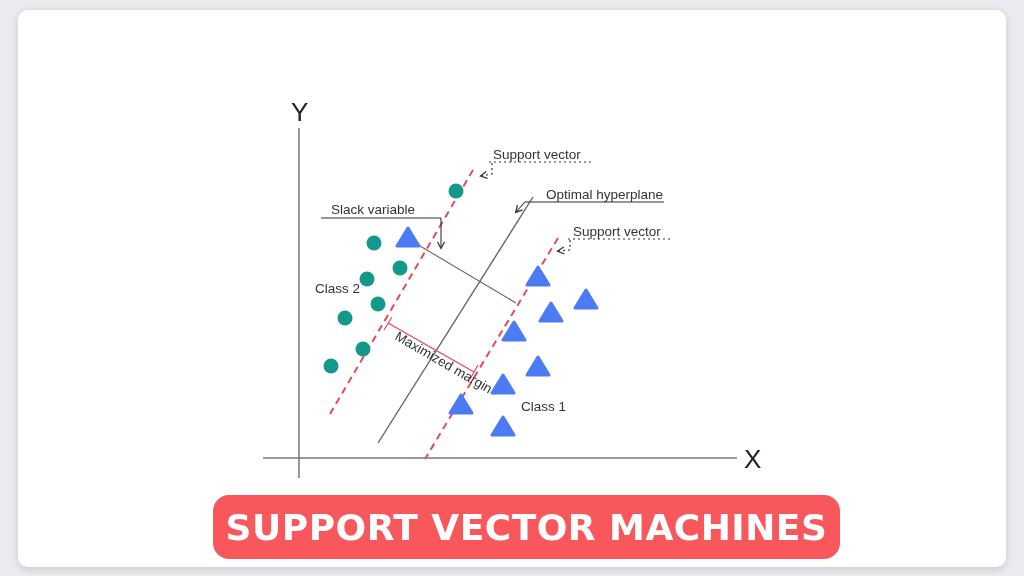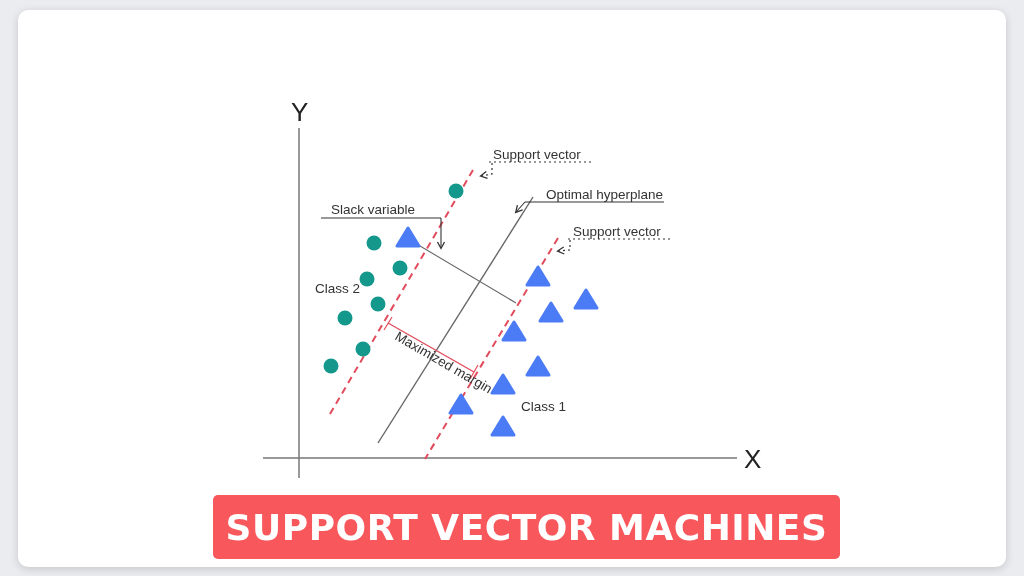--- a/index.html
+++ b/index.html
@@ -13,21 +13,21 @@
     position:absolute;left:18px;top:10px;width:988px;height:557px;
     background:#ffffff;border-radius:10px;
     box-shadow:0 2px 8px rgba(0,0,0,0.16);
   }
   svg.diagram{position:absolute;left:0;top:0;width:1024px;height:576px;}
   svg text{fill:#333333;font-family:"Liberation Sans",sans-serif;}
   .axis-letter{font-size:26px;fill:#222222;}
   .anno{font-size:13.5px;}
   .banner{
     position:absolute;left:213px;top:495px;width:627px;height:64px;
-    background:#f8575c;border-radius:5px;
+    background:#f8575c;border-radius:16px;
     display:flex;align-items:center;justify-content:center;
     color:#ffffff;
     font-family:"DejaVu Sans","Liberation Sans",sans-serif;
     font-weight:800;font-size:36px;letter-spacing:0.5px;
     white-space:nowrap;
   }
 </style>
 </head>
 <body style="background: rgb(234, 236, 239);">
 

